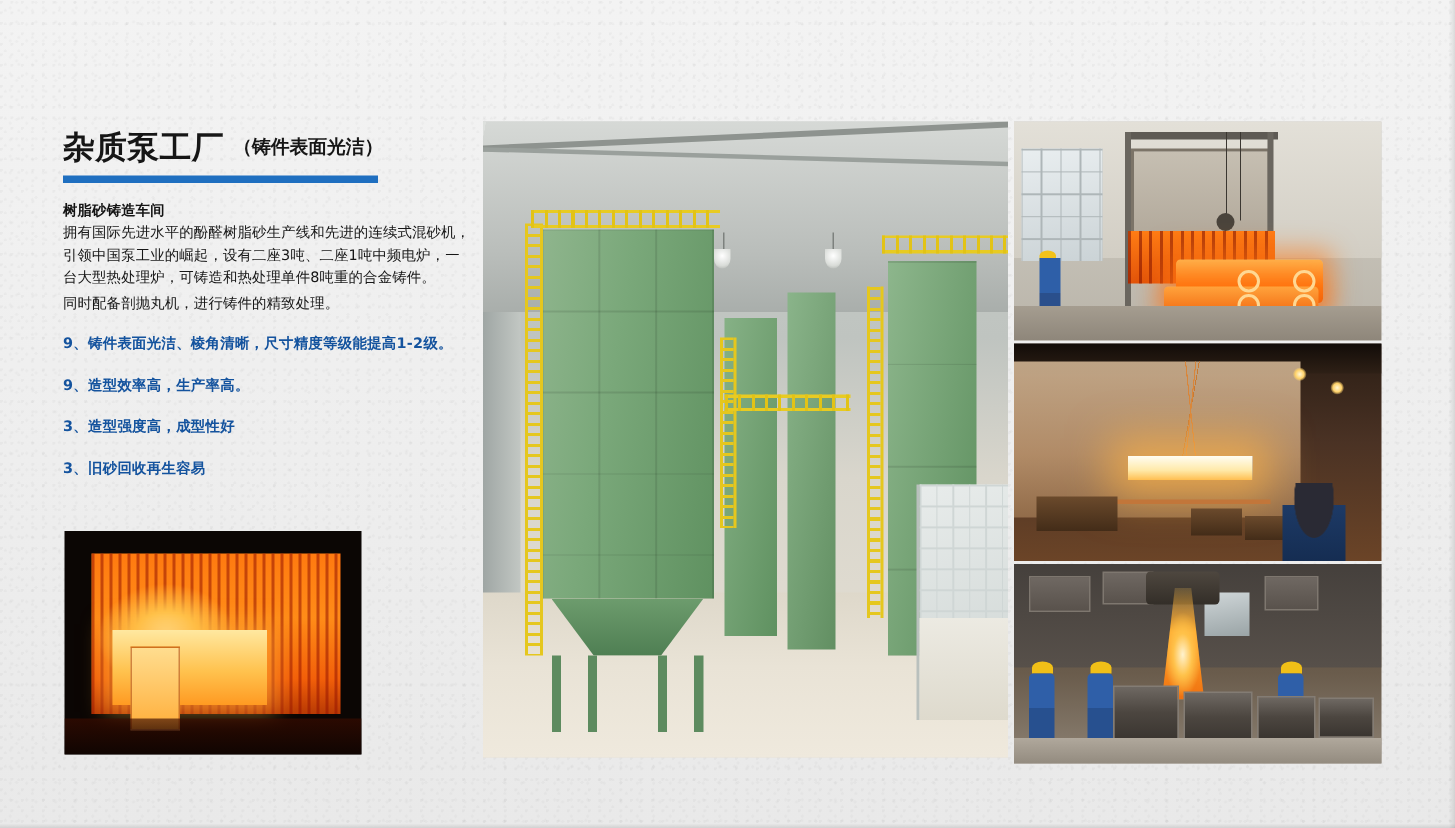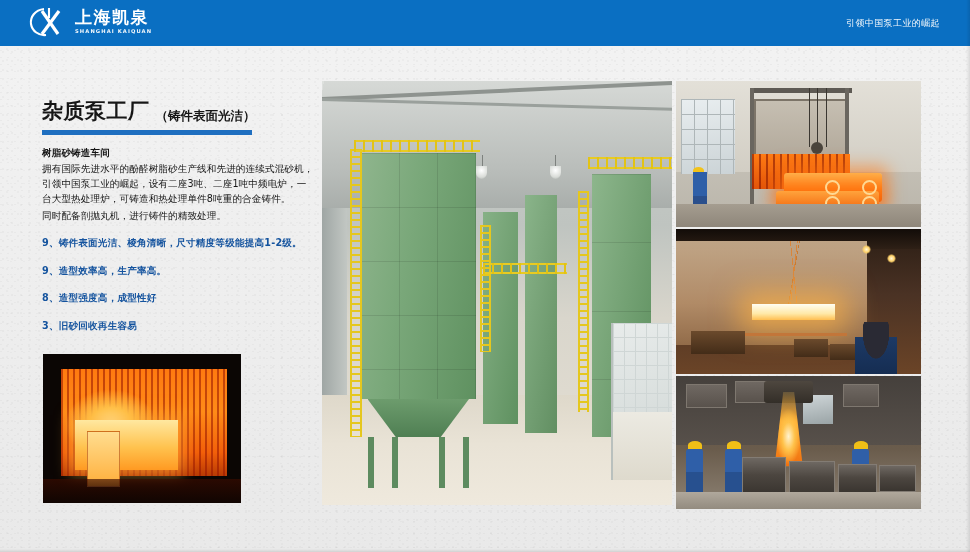--- a/index.html
+++ b/index.html
@@ -92,23 +92,22 @@
   }
 
   
   #left-col {
     position: absolute;
     left: 42px; top: 84px;
     width: 272px;
   }
   #title-row {
     display: flex;
-    align-items: flex-end;
+    align-items: center;
     gap: 6px;
-    margin-top: 13px;
   }
   #title-main {
     color: #161616;
     font-size: 21px;
     font-weight: bold;
     letter-spacing: 0.5px;
   }
   #title-sub {
     color: #161616;
     font-size: 12.5px;
@@ -519,52 +518,37 @@
     position: absolute; left: 0; bottom: 0;
     width: 100%; height: 13%;
     background: linear-gradient(180deg, #b0a89c, #938b7f);
   }
 </style>
 </head>
 <body>
 
 <div id="slide">
 
-  <div id="header">
-    <div id="logo-wrap">
-      <svg id="logo-mark" width="40" height="32" viewBox="0 0 40 32">
-        <path d="M16 3 C7 4, 2 11, 3 18 C4 25, 11 30, 18 29" fill="none" stroke="#ffffff" stroke-width="2.1"></path>
-        <path d="M14 5 L30 28" stroke="#ffffff" stroke-width="3.2" fill="none"></path>
-        <path d="M31 5 L14 28" stroke="#ffffff" stroke-width="3.2" fill="none"></path>
-        <path d="M21 2 L21 12" stroke="#ffffff" stroke-width="2.1" fill="none"></path>
-      </svg>
-      <span id="logo-text">
-        <span id="logo-cn">上海凯泉</span>
-        <span id="logo-en">SHANGHAI KAIQUAN</span>
-      </span>
-    </div>
-    <div id="header-tagline">引领中国泵工业的崛起</div>
-  </div>
 
   <div id="left-col">
     <div id="title-row">
       <span id="title-main">杂质泵工厂</span>
       <span id="title-sub">（铸件表面光洁）</span>
     </div>
     <div id="title-rule"></div>
 
     <div id="subhead">树脂砂铸造车间</div>
 
     <div class="para">拥有国际先进水平的酚醛树脂砂生产线和先进的连续式混砂机，引领中国泵工业的崛起，设有二座3吨、二座1吨中频电炉，一台大型热处理炉，可铸造和热处理单件8吨重的合金铸件。</div>
     <div class="para">同时配备剖抛丸机，进行铸件的精致处理。</div>
 
     <div id="bullets">
       <div class="bullet">9、铸件表面光洁、棱角清晰，尺寸精度等级能提高1-2级。</div>
       <div class="bullet">9、造型效率高，生产率高。</div>
-      <div class="bullet">8、造型强度高，成型性好</div>
+      <div class="bullet">3、造型强度高，成型性好</div>
       <div class="bullet">3、旧砂回收再生容易</div>
     </div>
   </div>
 
   <div class="photo" id="photo-furnace">
     <div id="furnace-inner"></div>
     <div id="furnace-slab"></div>
     <div id="furnace-box"></div>
     <div id="furnace-floor"></div>
   </div>

